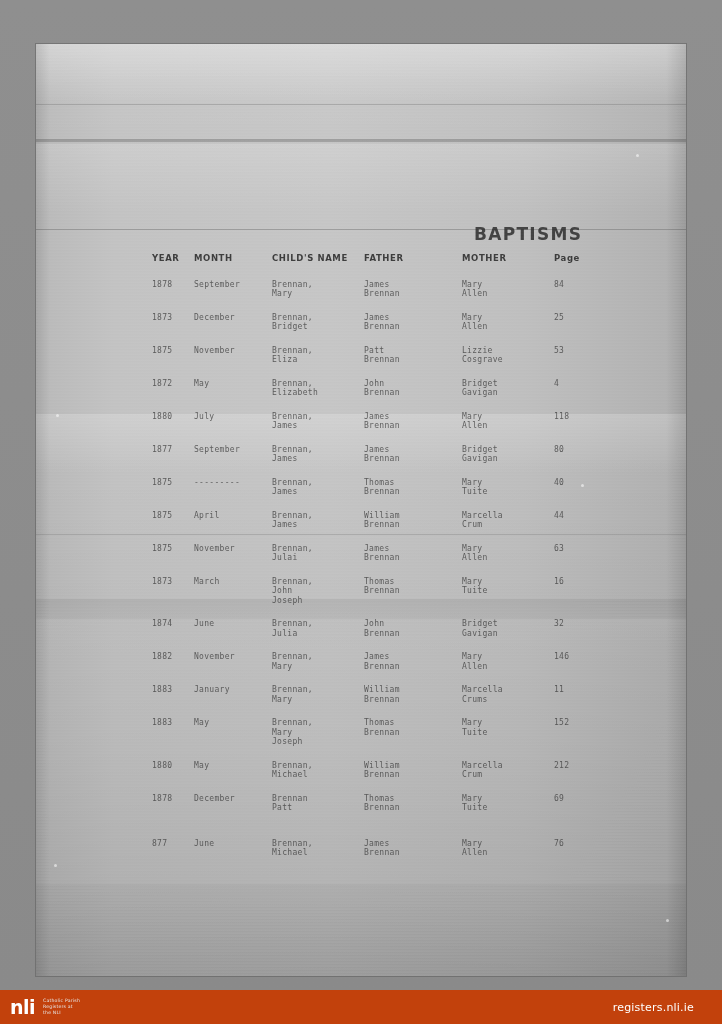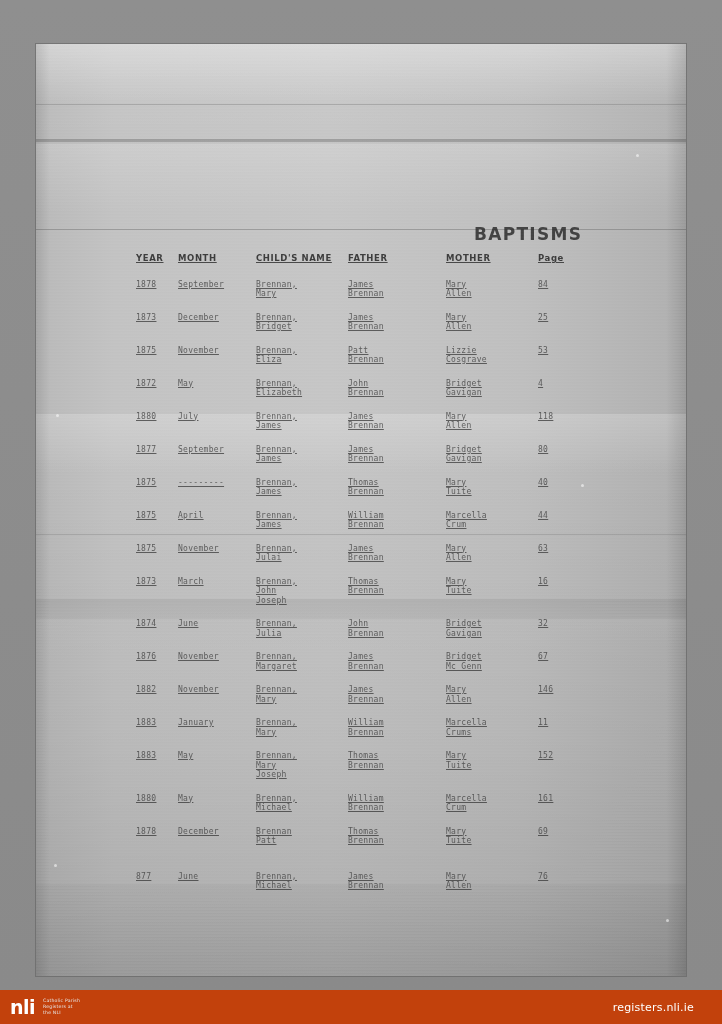--- a/index.html
+++ b/index.html
@@ -89,28 +89,27 @@
     font-family: "DejaVu Sans", sans-serif;
     font-weight: bold;
     font-size: 17px;
     letter-spacing: 1.3px;
     color: #2e2e2e;
     opacity: .85;
   }
 
   table.register {
     position: absolute;
-    left: 0;
+    left: 16px;
     top: 60px;
     border-collapse: collapse;
     font-size: 8px;
     line-height: 9.5px;
     letter-spacing: .3px;
     color: #3d3d3d;
-    text-decoration: underline;
   }
   table.register thead th {
     font-family: "DejaVu Sans", sans-serif;
     font-weight: bold;
     font-size: 8.5px;
     letter-spacing: .6px;
     text-align: left;
     padding: 0 0 16px 0;
     color: #2f2f2f;
     vertical-align: top;
@@ -353,31 +352,20 @@
               <td class="c-month">June</td>
               <td class="c-child">Brennan,
 Julia</td>
               <td class="c-father">John
 Brennan</td>
               <td class="c-mother">Bridget
 Gavigan</td>
               <td class="c-page">32</td>
             </tr>
             <tr>
-              <td class="c-year">1876</td>
-              <td class="c-month">November</td>
-              <td class="c-child">Brennan,
-Margaret</td>
-              <td class="c-father">James
-Brennan</td>
-              <td class="c-mother">Bridget
-Mc Genn</td>
-              <td class="c-page">67</td>
-            </tr>
-            <tr>
               <td class="c-year">1882</td>
               <td class="c-month">November</td>
               <td class="c-child">Brennan,
 Mary</td>
               <td class="c-father">James
 Brennan</td>
               <td class="c-mother">Mary
 Allen</td>
               <td class="c-page">146</td>
             </tr>
@@ -406,21 +394,21 @@
             </tr>
             <tr>
               <td class="c-year">1880</td>
               <td class="c-month">May</td>
               <td class="c-child">Brennan,
 Michael</td>
               <td class="c-father">William
 Brennan</td>
               <td class="c-mother">Marcella
 Crum</td>
-              <td class="c-page">161</td>
+              <td class="c-page">212</td>
             </tr>
             <tr>
               <td class="c-year">1878</td>
               <td class="c-month">December</td>
               <td class="c-child">Brennan
 Patt</td>
               <td class="c-father">Thomas
 Brennan</td>
               <td class="c-mother">Mary
 Tuite</td>

